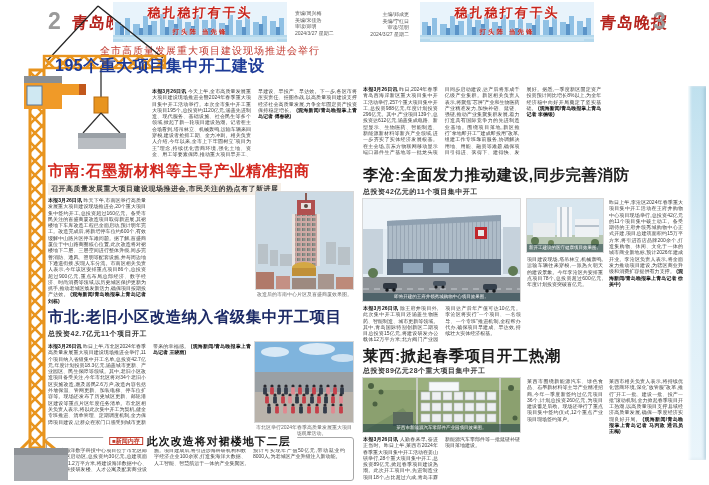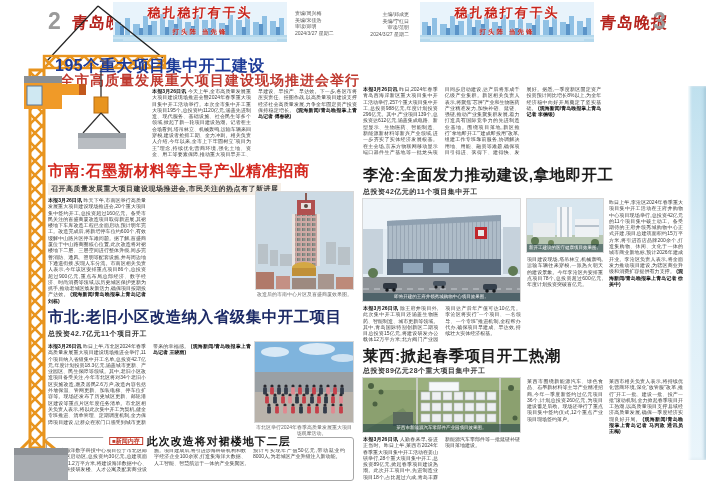--- a/index.html
+++ b/index.html
@@ -14,21 +14,21 @@
   .credits { font-size:5px; line-height:6.5px; color:#555; }
 
   .banner { overflow:hidden; }
   .banner-title { position:absolute; top:2px; left:0; right:0; text-align:center;
     font-size:13px; font-weight:900; color:#c8251c; letter-spacing:2px;
     text-shadow:0 0 2px #fff, 0 0 2px #fff; transform:skewX(-4deg); }
   .banner-sub { position:absolute; bottom:5px; left:0; right:0; text-align:center;
     font-size:6.5px; font-weight:bold; color:#c8251c; letter-spacing:2px;
     text-shadow:0 0 2px #fff; }
 
-  .kicker { text-align:center; font-size:14px; font-weight:bold; letter-spacing:1px;margin-top:28px; }
+  .kicker { text-align:center; font-size:10px; font-weight:normal; letter-spacing:1px; }
   .kicker-red { color:#c03a30; }
   .kicker-dark { color:#3a3a3a; }
   .main-headline { font-size:16px; font-weight:900; color:#1c3a97; letter-spacing:0.5px; white-space:nowrap; }
 
   .sec-head { font-size:15.5px; font-weight:900; letter-spacing:0.5px; white-space:nowrap; }
   .sec-red { color:#d3281f; }
   .sec-navy { color:#1c2a66; }
   .sec-dark { color:#1c1c1c; }
   .sub-line { font-size:7px; font-weight:bold; color:#3c3c3c; letter-spacing:0.5px; }
   .sub-strip { background:#f6efe7; padding:1px 3px; }
@@ -325,21 +325,21 @@
   <div class="abs pagenum" style="left:653px;top:8px">3</div>
 
 
   <div class="abs bodytext cols4" style="left:363px;top:86px;width:320px;height:74px">
     <b>本报3月26日讯  </b><span>昨日,2024年春季青岛西海岸新区重大项目集中开工活动举行,257个重大项目集中开工,总投资988亿元,年度计划投资296亿元。其中,产业项目139个,总投资达612亿元,涵盖集成电路、新型显示、生物医药、智能制造、新能源新材料等新兴产业领域,进一步夯实了实体经济发展根基。在主会场,京东方物联网移动显示端口器件生产基地等一批龙头项目同步启动建设,达产后将形成千亿级产业集群。新区相关负责人表示,将聚焦“芯屏”产业和生物医药产业精准发力,加快补链、延链、强链,推动产业集聚集群发展,着力打造具有国际竞争力的先进制造业基地。围绕项目落地,新区推行“拿地即开工”“建成即投用”改革,组建工作专班靠前服务,协调解决用地、用能、融资等难题,确保项目引得进、落得下、建得快、发展好。据悉,一季度新区固定资产投资预计同比增长8%以上,为全年经济稳中向好开局奠定了坚实基础。</span>
     <b class="credit">(观海新闻/青岛晚报掌上青岛记者 李德银)</b>
   </div>
 
   <div class="abs blue-deco" style="left:688px;top:86px;width:18px;height:374px"></div>
 
-  <div class="abs sec-head sec-dark" style="left:363px;top:165px">李沧:全面发力推动建设,拿地即开工</div>
+  <div class="abs sec-head sec-dark" style="left:363px;top:165px">李沧:全面发力推动建设,同步完善消防</div>
   <div class="abs sub-line" style="left:363px;top:187px">总投资42亿元的11个项目集中开工</div>
 
   <div class="abs photo-frame" style="left:363px;top:199px;width:157px;height:102px">
     <svg class="photo" width="157" height="102" viewBox="0 0 157 102" preserveAspectRatio="none">
       <defs>
         <pattern id="vs" width="4" height="4" patternUnits="userSpaceOnUse">
           <rect width="4" height="4" fill="#aebcc8"></rect>
             <rect x="1" width="1" height="4" fill="#98a6b4"></rect>
         </pattern>
       </defs>

